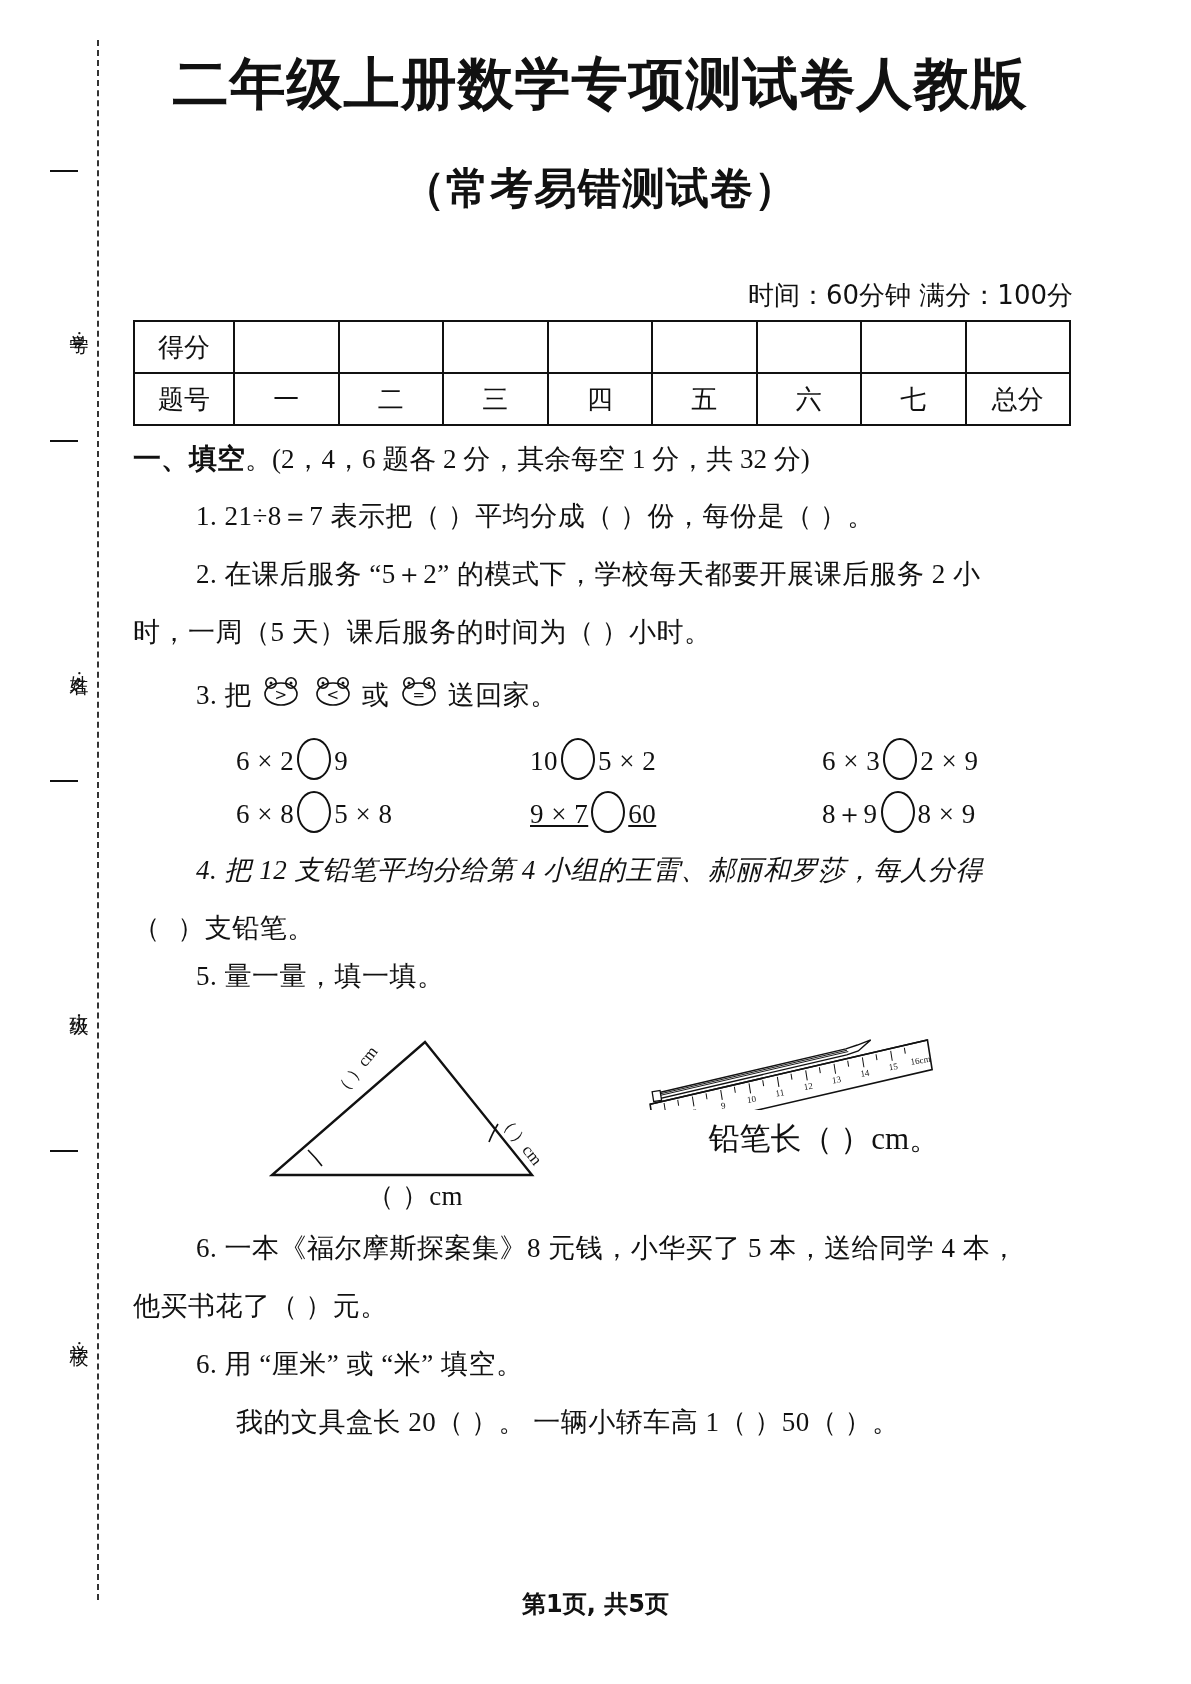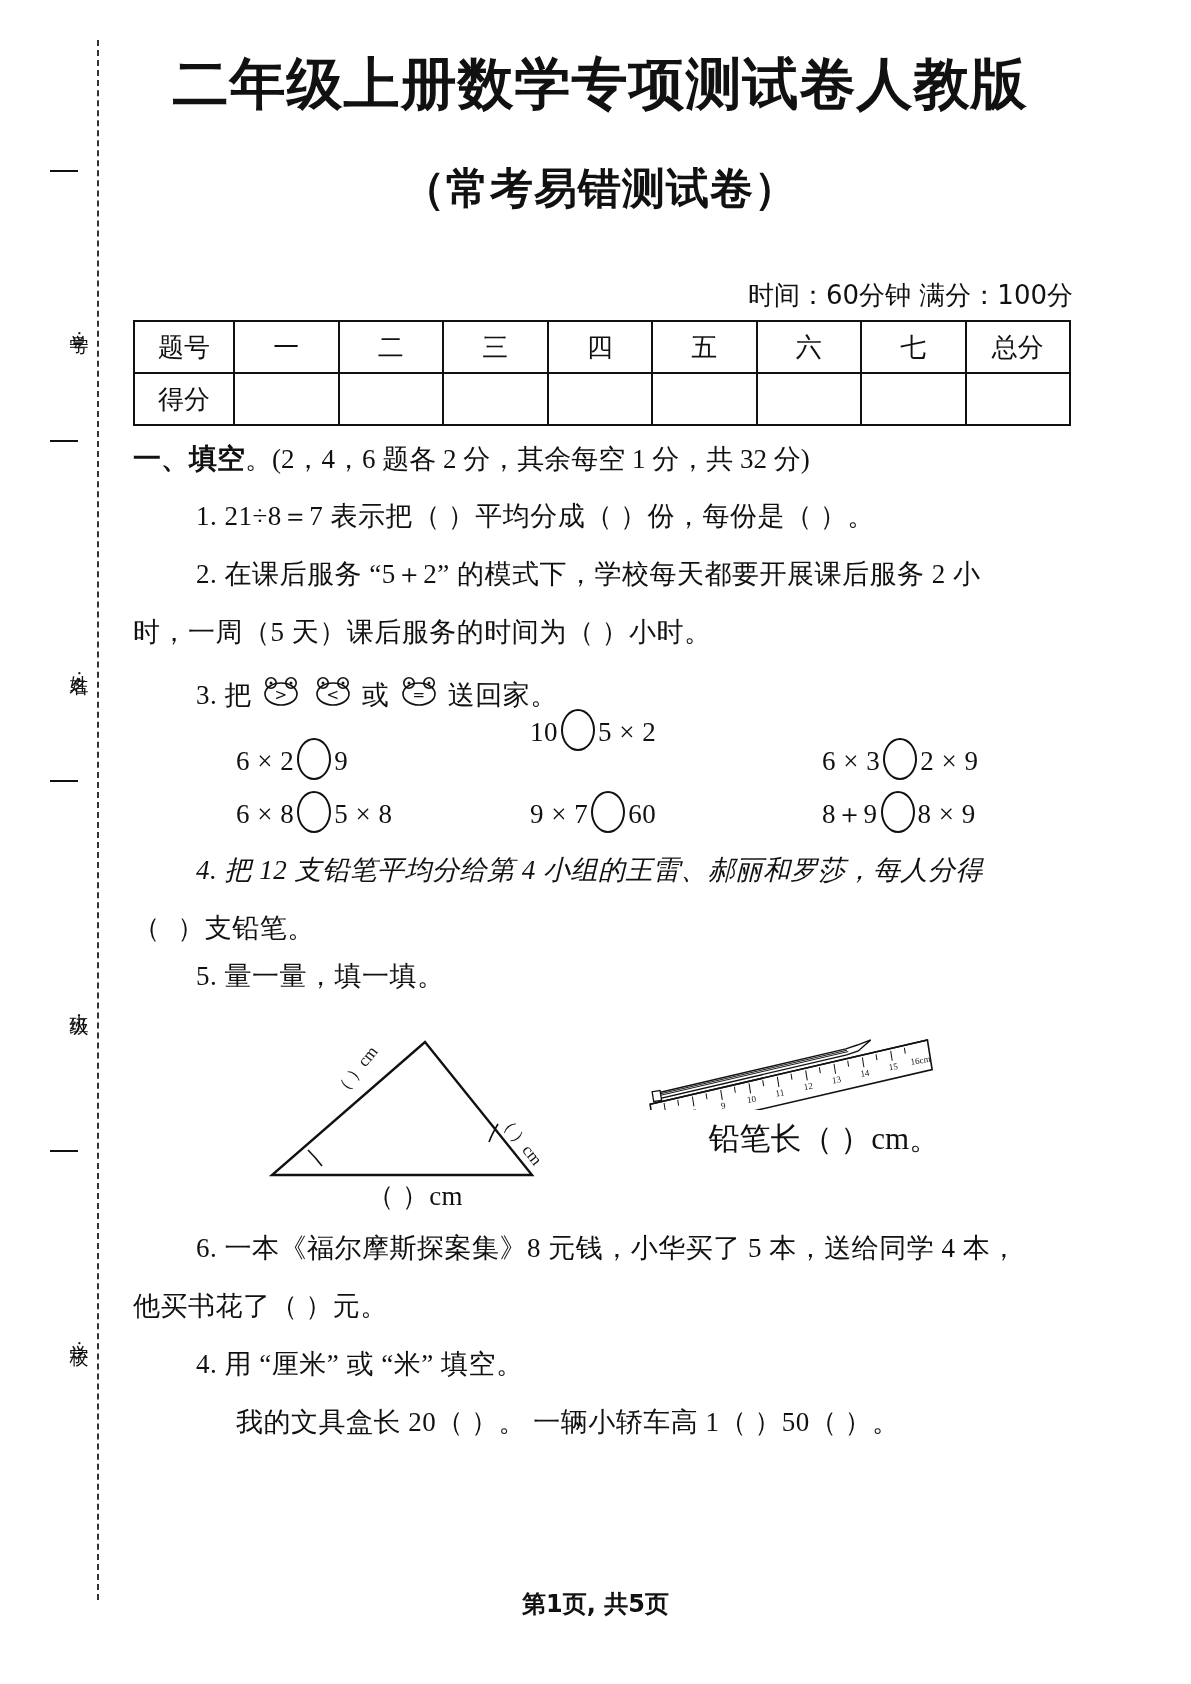--- a/index.html
+++ b/index.html
@@ -200,40 +200,40 @@
   <div class="side-item" style="top:1290px;">学校:</div>
 </div>
 
 <div class="title-main">二年级上册数学专项测试卷人教版</div>
 <div class="title-sub">（常考易错测试卷）</div>
 <div class="meta-line">时间：60分钟  满分：100分</div>
 
 <table class="score-table">
   <tbody>
       <tr>
+    <td class="hdr">得分</td>
+    <td></td>
+    <td></td>
+    <td></td>
+    <td></td>
+    <td></td>
+    <td></td>
+    <td></td>
+    <td></td>
+  </tr>
+  <tr>
     <td class="hdr">题号</td>
     <td>一</td>
     <td>二</td>
     <td>三</td>
     <td>四</td>
     <td>五</td>
     <td>六</td>
     <td>七</td>
     <td>总分</td>
-  </tr>
-  <tr>
-    <td class="hdr">得分</td>
-    <td></td>
-    <td></td>
-    <td></td>
-    <td></td>
-    <td></td>
-    <td></td>
-    <td></td>
-    <td></td>
   </tr>
 </tbody>
   </table>
 
 <div class="sec-head">
   <b>一、</b><b>填空</b><span>。(2，4，6 题各 2 分，其余每空 1 分，共 32 分)</span>
 </div>
 
 <div class="q indent" style="top:498px;">1. 21÷8＝7 表示把（      ）平均分成（      ）份，每份是（       ）。</div>
 
@@ -272,31 +272,31 @@
       <circle cx="30" cy="7" r="1.5" fill="#111"></circle>
       <text x="20" y="24" font-size="15" text-anchor="middle" fill="#111" font-family="DejaVu Sans, sans-serif">=</text>
     </svg>
   </span>
   <span>送回家。</span>
 </div>
 
 <div class="q" style="left:236px; top:738px;">
   <span>6 × 2</span><span class="op-circle"></span><span>9</span>
 </div>
-<div class="q" style="left:530px; top:709px;">
+<div class="q" style="left:530px; top:738px;">
   <span>10</span><span class="op-circle"></span><span>5 × 2</span>
 </div>
 <div class="q" style="left:822px; top:738px;">
   <span>6 × 3</span><span class="op-circle"></span><span>2 × 9</span>
 </div>
 
 <div class="q" style="left:236px; top:791px;">
   <span>6 × 8</span><span class="op-circle"></span><span>5 × 8</span>
 </div>
-<div class="q" style="left:530px; top:791px;">
+<div class="q" style="left:530px; top:791px;text-decoration:underline;">
   <span>9 × 7</span><span class="op-circle"></span><span>60</span>
 </div>
 <div class="q" style="left:822px; top:791px;">
   <span>8＋9</span><span class="op-circle"></span><span>8 × 9</span>
 </div>
 
 <div class="q indent" style="top:852px;font-style:italic;">4. 把 12 支铅笔平均分给第 4 小组的王雷、郝丽和罗莎，每人分得</div>
 <div class="q flush" style="top:910px;font-family:Liberation Mono, monospace;">（      ）支铅笔。</div>
 
 <div class="q indent" style="top:958px;">5. 量一量，填一填。</div>
@@ -358,16 +358,16 @@
       <line x1="18" y1="53.5" x2="211" y2="39.5" stroke="#111" stroke-width="0.9"></line>
       <rect x="12" y="50" width="8" height="10" fill="#fff" stroke="#111" stroke-width="1.3"></rect>
     </g>
   </svg>
 </div>
 <div class="ruler-cap">铅笔长（       ）cm。</div>
 
 <div class="q indent" style="top:1230px;">6. 一本《福尔摩斯探案集》8 元钱，小华买了 5 本，送给同学 4 本，</div>
 <div class="q flush" style="top:1288px;">他买书花了（       ）元。</div>
 
-<div class="q indent" style="top:1346px;">4. 用 “厘米” 或 “米” 填空。</div>
+<div class="q indent" style="top:1346px;">6. 用 “厘米” 或 “米” 填空。</div>
 <div class="q" style="left:236px; top:1404px;">我的文具盒长 20（       ）。  一辆小轿车高 1（       ）50（       ）。</div>
 
 <div class="footer">第1页, 共5页</div>
 
 </body></html>

